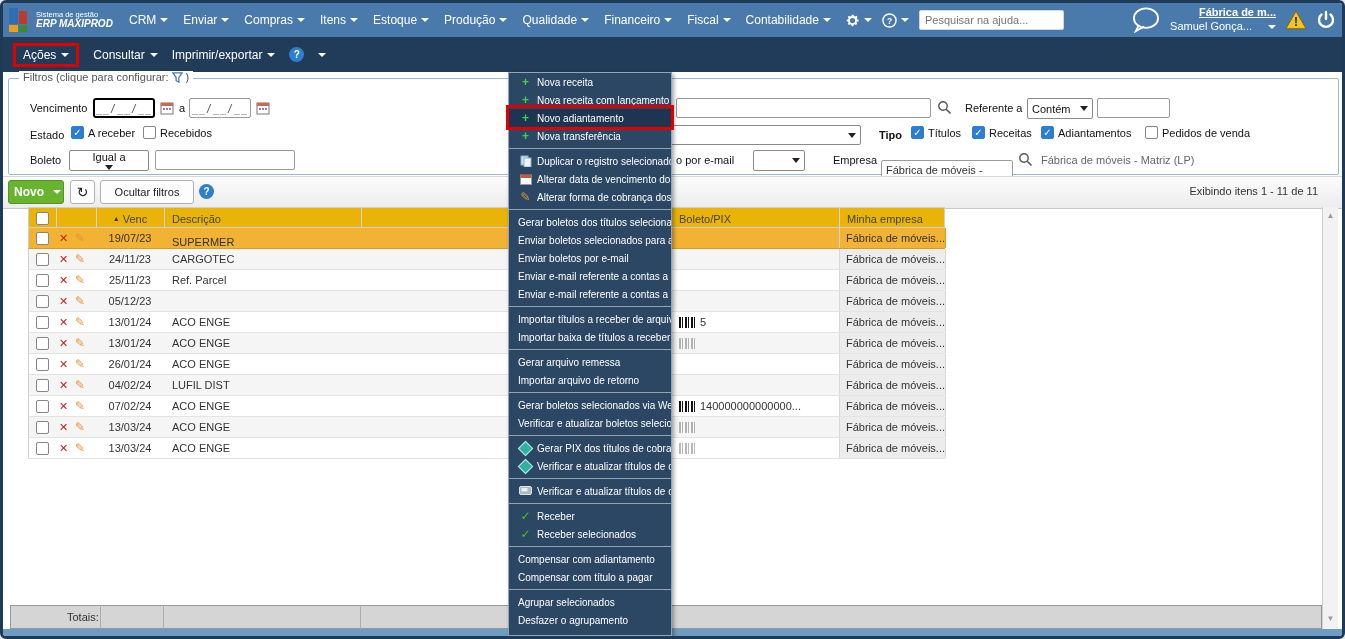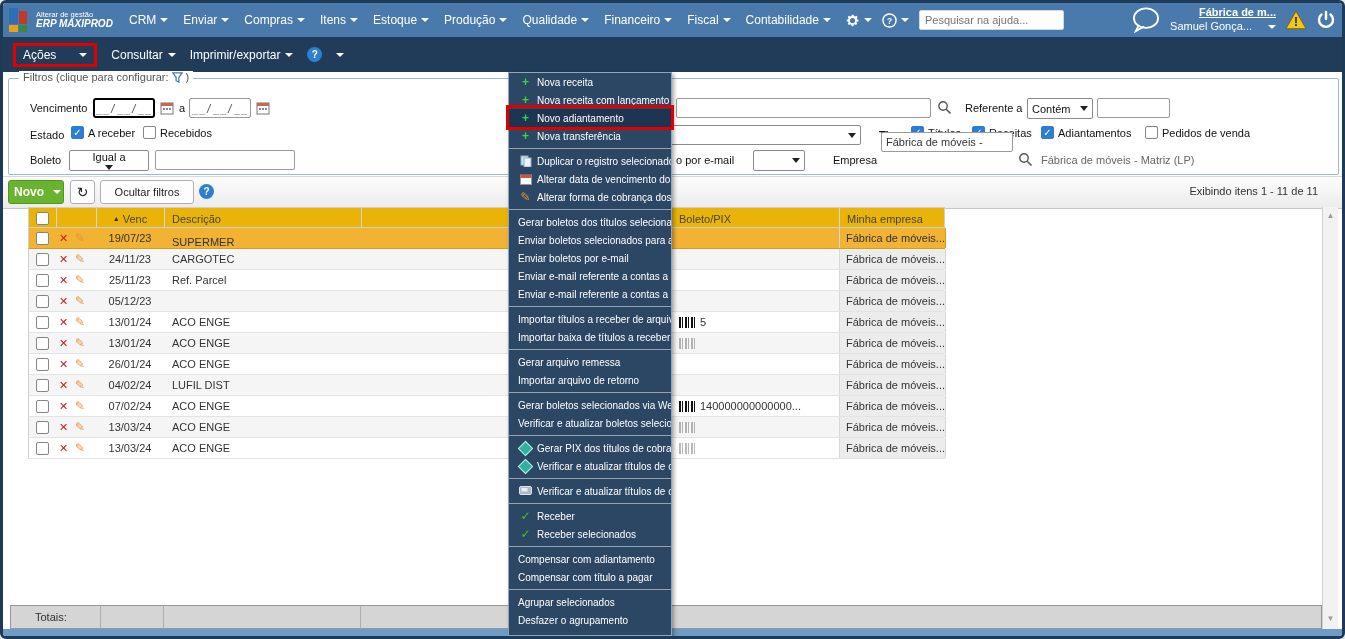--- a/index.html
+++ b/index.html
@@ -20,21 +20,21 @@
   .search{width:133px;height:18px;background:#fff;border:1px solid #d0d8e0;border-radius:2px;font-size:11px;color:#888;padding:0 5px;margin-left:10px;}
   .right-cluster{margin-left:auto;display:flex;align-items:center;gap:9px;}
   .usercol{text-align:right;line-height:1.25;font-size:11px;}
   .complink{font-weight:bold;text-decoration:underline;white-space:nowrap;}
   .username{display:flex;align-items:center;gap:16px;justify-content:flex-start;white-space:nowrap;}
   
   .titlebar{left:0;top:34px;width:100%;height:35px;background:#203c58;display:flex;align-items:center;color:#fff;padding:0 10px;box-sizing:border-box;}
   .pagetitle{font-size:21px;font-weight:bold;letter-spacing:.2px;width:208px;flex:none;}
   .tmenu{display:flex;align-items:center;gap:14px;font-size:12px;}
   .tmi{display:flex;align-items:center;gap:5px;cursor:pointer;}
-  .acoes-box{border:3px solid #e00000;padding:2px 7px;display:flex;align-items:center;gap:23px;}
+  .acoes-box{border:3px solid #e00000;padding:2px 7px;display:flex;align-items:center;gap:5px;}
   .helpcirc{width:15px;height:15px;border-radius:50%;background:#2f7fd0;color:#fff;font-size:10px;font-weight:bold;display:flex;align-items:center;justify-content:center;}
   
   .fieldset{left:5px;top:75px;width:1329px;height:95px;border:1px solid #9bb8d4;border-radius:2px;background:#fff;}
   .legend{left:16px;top:68px;background:#fff;padding:0 4px;font-size:11px;color:#555;display:flex;align-items:center;gap:3px;}
   .flabel{font-size:11px;color:#111;}
   .finput{background:#fff;border:1px solid #9a9a9a;border-radius:2px;box-sizing:border-box;font-size:11px;color:#333;padding:0 4px;display:flex;align-items:center;}
   .dateph{font-family:"DejaVu Sans Mono",monospace;font-size:10px;color:#555;letter-spacing:1px;}
   .datefocus{border:2px solid #000;border-radius:3px;}
   .fselect{background:#fff;border:1px solid #8a8a8a;border-radius:2px;box-sizing:border-box;font-size:11px;color:#111;display:flex;align-items:center;justify-content:space-between;padding:0 4px;}
   .selcaret{width:0;height:0;border-left:4px solid transparent;border-right:4px solid transparent;border-top:5px solid #222;}
@@ -60,21 +60,21 @@
   .pencil{color:#e8923a;font-size:12px;}
   .barcode{width:16px;height:11px;background:repeating-linear-gradient(90deg,#111 0 2px,#fff 2px 3px,#111 3px 4px,#fff 4px 6px);flex:none;}
   .barcode.gray{opacity:.3;}
   .emp-cell{background:#ececec;border-left:1px solid #d8d8d8;border-right:1px solid #d8d8d8;box-sizing:border-box;padding-left:6px;}
   .row.sel{background:#f2b233;border-bottom:1px solid #d69c20;}
   .row.sel .emp-cell{background:transparent;border-right-color:#d69c20;}
   .row.alt{background:#f5f5f5;}
   .scrollbar{left:1319px;top:204px;width:16px;height:422px;background:#f2f2f2;border-left:1px solid #d0d0d0;box-sizing:border-box;}
   .sarrow{position:absolute;left:0;width:100%;text-align:center;font-size:8px;color:#9a9a9a;}
   
-  .tfoot{left:7px;top:602px;width:1312px;height:24px;background:#d5d5d5;border:1px solid #979797;box-sizing:border-box;font-size:11px;color:#333;display:flex;align-items:center;}
+  .tfoot{left:7px;top:602px;width:1312px;height:24px;background:#d5d5d5;border:1px solid #979797;box-sizing:border-box;font-size:11px;color:#333;display:flex;align-items:center;padding-left:32px;}
   .fdiv{position:absolute;top:602px;height:24px;width:1px;background:#adadad;}
   .bluestrip{left:0;top:626px;width:100%;height:7px;background:#6e9cc4;}
   
   .menu{left:505px;top:69px;width:164px;height:564px;background:#2b4763;border:1px solid #8fa6bd;box-sizing:border-box;box-shadow:2px 2px 4px rgba(0,0,0,.35);color:#fff;overflow:hidden;}
   .mi{position:relative;height:18px;display:flex;align-items:center;gap:4px;padding-left:9px;white-space:nowrap;overflow:hidden;font-size:10px;cursor:pointer;}
   .mi .micon{width:15px;flex:none;display:flex;align-items:center;justify-content:center;}
   .mi.hl{background:#1d3550;}
   .redbox{position:absolute;left:503px;width:168px;height:25px;border:3px solid #e00000;box-sizing:border-box;pointer-events:none;}
   .msep{height:1px;background:rgba(255,255,255,.5);margin:3px 0;}
   .plus{color:#3fd14a;font-weight:bold;font-size:12px;}
@@ -91,21 +91,21 @@
   
   <div class="abs topbar">
     <div class="logo">
       <span class="logo-mark">
         <span class="lm" style="left:0;top:0;width:9px;height:16px;background:#2f6eb5"></span>
         <span class="lm" style="left:10px;top:3px;width:8px;height:13px;background:#c0392b"></span>
         <span class="lm" style="left:0;top:17px;width:9px;height:7px;background:#e8a020"></span>
         <span class="lm" style="left:10px;top:17px;width:8px;height:7px;background:#3a8a3a"></span>
       </span>
       <span class="logo-txt">
-        <div class="logo-l1">Alterar de gestão</div>
+        <div class="logo-l1">Sistema de gestão</div>
         <div class="logo-l2">ERP MAXIPROD</div>
       </span>
     </div>
     <div class="nav" id="topnav">
           <span class="navitem">
             <span>CRM</span>
             <span class="caret"></span>
           </span>
           <span class="navitem">
             <span>Enviar</span>
@@ -265,21 +265,21 @@
     <span>Igual a</span>
         <span class="selcaret"></span>
   </span>
   <span class="abs finput" style="left:152px;top:147px;width:140px;height:20px;"></span>
   <span class="abs flabel" style="left:673px;top:151px;">o por e-mail</span>
   <span class="abs fselect" style="left:750px;top:147px;width:52px;height:21px;">
         <span></span>
         <span class="selcaret"></span>
       </span>
   <span class="abs flabel" style="left:830px;top:151px;">Empresa</span>
-  <span class="abs finput" style="left:878px;top:129px;width:132px;height:20px;">
+  <span class="abs finput" style="left:878px;top:157px;width:132px;height:20px;">
         <span>Fábrica de móveis -</span>
       </span>
   <svg class="abs" style="left:1015px;top:149px;" width="15" height="15" viewBox="0 0 15 15">
         <circle cx="6" cy="6" r="4.2" fill="none" stroke="#555" stroke-width="1.4"></circle>
         <path d="M9.2 9.2 L13.5 13.5" stroke="#555" stroke-width="1.6"></path>
       </svg>
   <span class="abs hint" style="left:1038px;top:151px;">Fábrica de móveis - Matriz (LP)</span>
 
   
   <div class="abs toolbar"></div>

